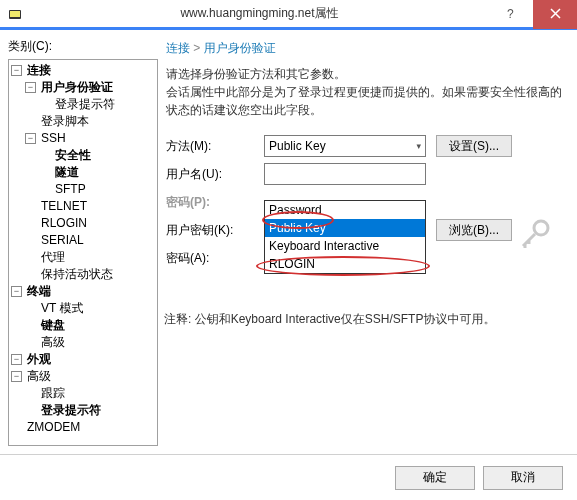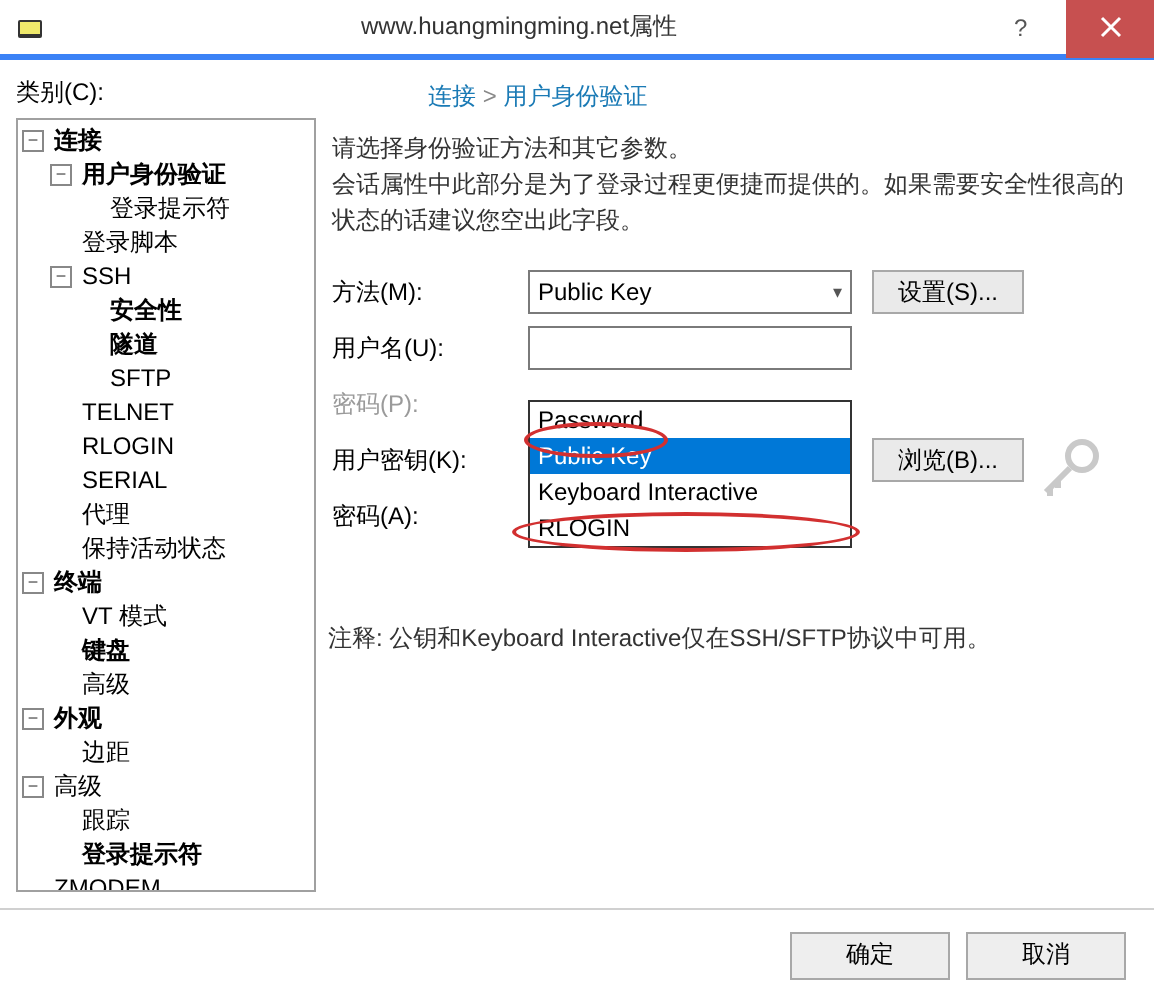--- a/index.html
+++ b/index.html
@@ -15,21 +15,21 @@
   .cat-label { margin-bottom: 4px; }
   .tree { flex: 1; border: 1px solid #a0a0a0; background: #fff; overflow: auto; padding: 2px 0; }
   .tree ul { list-style: none; }
   .tree li { white-space: nowrap; line-height: 17px; }
   .tree .row { display: flex; align-items: center; padding-right: 4px; }
   .tree .sp { display: inline-block; }
   .tree .tg { width: 11px; height: 11px; border: 1px solid #888; display: inline-flex; align-items: center; justify-content: center; font-size: 9px; line-height: 9px; margin-right: 3px; color: #555; background: #fff; }
   .tree .lbl { padding: 0 2px; }
   .tree .bold { font-weight: bold; }
   .right { flex: 1; display: flex; flex-direction: column; position: relative; }
-  .crumb { color: #1a7ab5; padding: 2px 0 8px 2px; margin-left: 48px; }
+  .crumb { color: #1a7ab5; padding: 2px 0 8px 2px; }
   .crumb .sep { color: #888; }
   .desc { color: #333; line-height: 1.5; padding: 0 2px 14px 2px; }
   .form-area { padding-left: 2px; }
   .form-row { display: flex; align-items: center; height: 26px; margin-bottom: 2px; }
   .form-label { width: 98px; }
   .combo, .input { border: 1px solid #7a7a7a; background: #fff; height: 22px; width: 162px; padding: 0 18px 0 4px; display: flex; align-items: center; position: relative; }
   .combo .caret { position: absolute; right: 4px; top: 50%; transform: translateY(-50%); font-size: 9px; color: #555; }
   .input input { border: none; outline: none; width: 100%; height: 100%; font-size: 12px; background: transparent; }
   .btn { border: 1px solid #a8a8a8; background: #eaeaea; height: 22px; padding: 0 12px; display: inline-flex; align-items: center; justify-content: center; min-width: 70px; }
   .dropdown-list { position: absolute; border: 1px solid #333; background: #fff; z-index: 10; width: 162px; }
@@ -195,29 +195,20 @@
                 </div>
               </li>
             </ul>
           </li>
           <li>
             <div class="row">
               <span class="sp" style="width: 2px;"></span>
               <span class="tg">−</span>
               <span class="lbl bold">外观</span>
             </div>
-            <ul>
-              <li>
-                <div class="row">
-                  <span class="sp" style="width: 16px;"></span>
-                  <span class="sp" style="width: 14px;"></span>
-                  <span class="lbl">边距</span>
-                </div>
-              </li>
-            </ul>
           </li>
           <li>
             <div class="row">
               <span class="sp" style="width: 2px;"></span>
               <span class="tg">−</span>
               <span class="lbl">高级</span>
             </div>
             <ul>
               <li>
                 <div class="row">
@@ -268,21 +259,21 @@
         <div class="btn">设置(S)...</div>
       </div>
 
       <div class="form-row">
         <div class="form-label">用户名(U):</div>
         <div class="input">
             <input value="" style="">
           </div>
       </div>
 
-      <div class="form-row" style="position:relative;">
+      <div class="form-row" style="position:relative;font-weight:bold;">
         <div class="form-label" style="color:#9a9a9a">密码(P):</div>
       </div>
 
       <div class="form-row">
         <div class="form-label">用户密钥(K):</div>
         <div class="combo">
           <span>my_rsa_www_host</span>
           <span class="caret">▾</span>
         </div>
         <div style="width:10px"></div>

